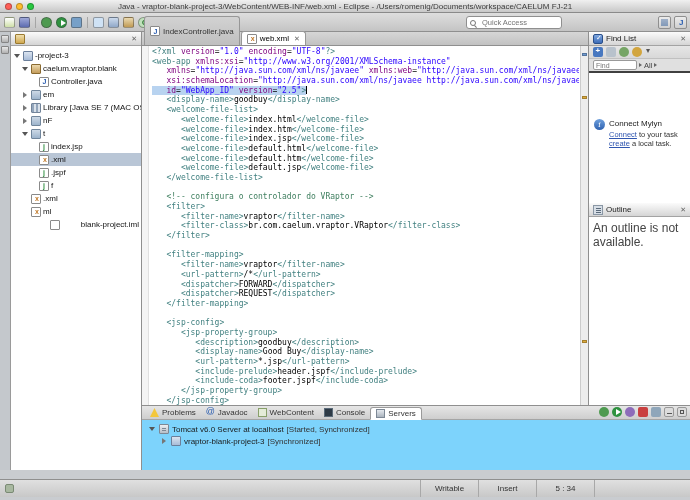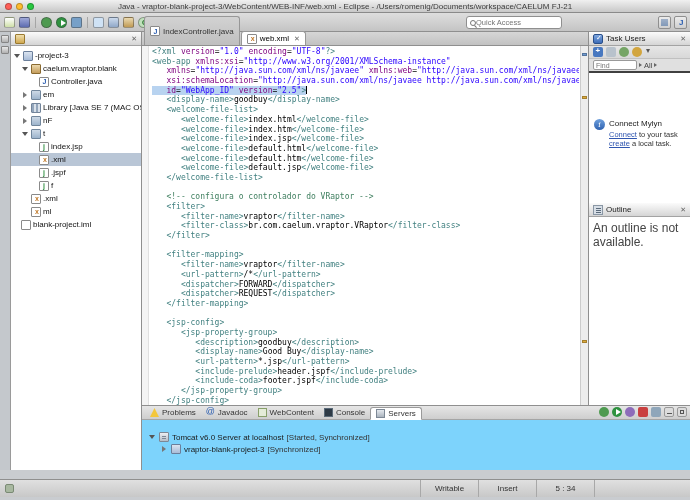--- a/index.html
+++ b/index.html
@@ -33,21 +33,21 @@
 .g-new-class{background:#bfe0bb;border-radius:50%;}
 .g-new-class::after{content:"C";position:absolute;left:3px;top:0;font-size:7px;line-height:9px;color:#1c6b22;font-weight:bold;}
 .g-new-task{background:#4878c0;}
 .g-search{background:#e8e3c8;border-radius:50%;}
 .g-search::after{content:"";position:absolute;right:-1px;bottom:-2px;width:4px;height:1.5px;background:#6b6347;transform:rotate(40deg);}
 .g-last-edit{background:#e8d070;}
 .g-back{background:#d5d5d5;}
 .g-back::after{content:"";position:absolute;left:2px;top:2px;border-right:5px solid #4a6ea8;border-top:3px solid transparent;border-bottom:3px solid transparent;}
 .g-forward{background:#d5d5d5;}
 .g-forward::after{content:"";position:absolute;left:4px;top:2px;border-left:5px solid #4a6ea8;border-top:3px solid transparent;border-bottom:3px solid transparent;}
-#quick-access{position:absolute;left:466px;top:3px;width:96px;height:13px;background:#fff;border:1px solid #8f8f8f;border-radius:3px;display:flex;align-items:center;padding:0 3px;gap:0;}
+#quick-access{position:absolute;left:466px;top:3px;width:96px;height:13px;background:#fff;border:1px solid #8f8f8f;border-radius:3px;display:flex;align-items:center;padding:0 3px;gap:6px;}
 .qa-mag{width:6px;height:6px;border:1px solid #777;border-radius:50%;position:relative;flex:none;}
 .qa-mag::after{content:"";position:absolute;right:-2px;bottom:-2px;width:3px;height:1px;background:#777;transform:rotate(45deg);}
 #quick-access input{border:none;outline:none;font-size:7.5px;color:#555;width:72px;background:transparent;font-family:"Liberation Sans",sans-serif;}
 #tb-right{position:absolute;right:3px;top:3px;display:flex;gap:3px;align-items:center;}
 .persp{width:13px;height:13px;position:relative;border:1px solid #8f8f8f;border-radius:2px;background:linear-gradient(#ececec,#cfcfcf);}
 .persp-grid::after{content:"";position:absolute;inset:2px;background:linear-gradient(#9fb0c8,#8199b8);}
 .persp-java::after{content:"J";position:absolute;left:4px;top:1px;font-size:8px;font-weight:bold;color:#2a5db0;line-height:10px;}
 
 
 #shortcut-bar{position:absolute;left:0;top:32px;width:11px;height:438px;background:#c4c8cc;border-right:1px solid #9a9a9a;}
@@ -137,21 +137,21 @@
 .sg-minimize::after{content:"";position:absolute;left:2px;bottom:2px;width:5px;height:1px;background:#555;}
 .sg-maximize{background:#dcdcdc;border:1px solid #999;}
 .sg-maximize::after{content:"";position:absolute;inset:2px;border:1px solid #555;}
 .sg-new-task{background:#4878c0;}
 .sg-new-task::after{content:"+";position:absolute;left:2.5px;top:-1px;color:#fff;font-size:8px;font-weight:bold;}
 .sg-categorize{background:#b8c2cc;}
 .sg-complete{background:#76a566;border-radius:50%;}
 .sg-sync{background:#d2a53e;border-radius:50%;}
 .sg-view-menu{background:transparent;border-radius:0;}
 .sg-view-menu::after{content:"▾";position:absolute;left:1px;top:-1px;color:#555;font-size:8px;}
-#servers-body{padding:11px 0 0 6px;}
+#servers-body{padding:3px 0 0 6px;}
 .srow{height:12px;display:flex;align-items:center;gap:3px;font-size:8px;color:#1a1a1a;white-space:nowrap;}
 
 
 #statusbar{position:absolute;left:0;top:479px;width:690px;height:18px;background:linear-gradient(#e0e0e0,#c8c8c8);border-top:1px solid #8f8f8f;display:flex;align-items:center;font-size:8px;color:#333;}
 #sb-icon{width:9px;height:9px;margin:0 5px;background:#a8b8a0;border:1px solid #7a8a74;border-radius:2px;flex:none;}
 .sb-fill{flex:1;}
 .sb-seg{height:17px;line-height:17px;padding:0 8px;border-left:1px solid #a8a8a8;min-width:58px;text-align:center;flex:none;}
 #sb-end{width:96px;height:17px;border-left:1px solid #a8a8a8;flex:none;}
 </style>
 </head>
@@ -294,21 +294,21 @@
         <div class="trow" style="padding-left: 10px;">
           <span class="disc none"></span>
           <span class="ic ic-xml-file"></span>
           <span>.xml</span>
         </div>
         <div class="trow" style="padding-left: 10px;">
           <span class="disc none"></span>
           <span class="ic ic-xml-file"></span>
           <span>ml</span>
         </div>
-        <div class="trow" style="">
+        <div class="trow" style="padding-left: 10px; justify-content: space-between;">
           <span class="disc none"></span>
           <span class="ic ic-file"></span>
           <span>blank-project.iml</span>
         </div>
       </div>
   </div>
 
   <div id="editor-tabs">
     <div class="etab">
       <span class="ic ic-java-file"></span>
@@ -365,21 +365,21 @@
     <div id="overview-ruler">
         <div class="ovmark" style="top: 2%; background: rgb(111, 154, 208);"></div>
         <div class="ovmark" style="top: 14%; background: rgb(220, 170, 60);"></div>
         <div class="ovmark" style="top: 82%; background: rgb(220, 170, 60);"></div>
       </div>
   </div>
 
   <div id="right-panel">
     <div class="view-header">
       <span class="ic ic-tasklist"></span>
-      <span>Task Users</span>
+      <span>Find List</span>
       <span class="vh-close">✕</span>
     </div>
     <div id="tl-toolbar">
         <span class="sg sg-new-task"></span>
         <span class="sg sg-categorize"></span>
         <span class="sg sg-complete"></span>
         <span class="sg sg-sync"></span>
         <span class="sg sg-view-menu"></span>
       </div>
     <div id="tl-find-row">

